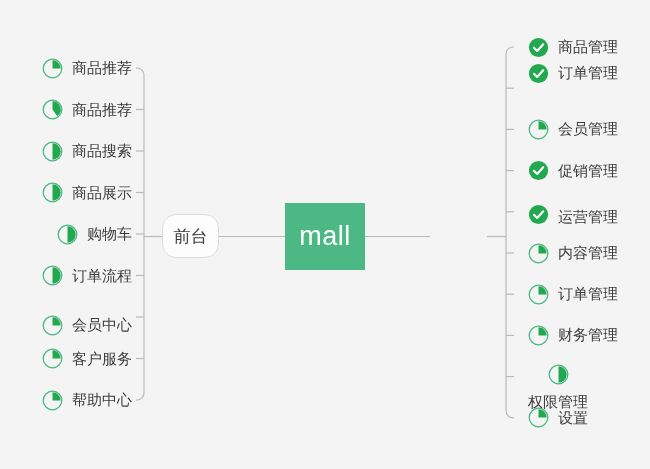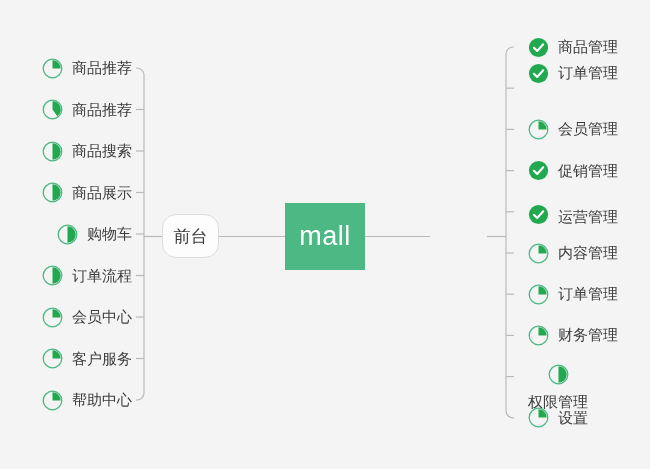--- a/index.html
+++ b/index.html
@@ -180,21 +180,21 @@
       </div>
       <div class="leaf leaf-left" style="top: 262.5px;">
         <span class="icon">
           <svg viewBox="0 0 21 21" xmlns="http://www.w3.org/2000/svg">
       <circle cx="10.5" cy="10.5" r="9.3" fill="none" stroke="#4cb884" stroke-width="1.3"></circle>
       <path d="M 10.5 10.5 L 10.5 2.3000000000000007 A 8.2 8.2 0 0 1 10.50 18.70 Z" fill="#22a94f"></path>
     </svg>
         </span>
         <span class="leaf-label">订单流程</span>
       </div>
-      <div class="leaf leaf-left" style="top: 304px; text-align: center;">
+      <div class="leaf leaf-left" style="top: 312px; text-align: center;">
         <span class="icon">
           <svg viewBox="0 0 21 21" xmlns="http://www.w3.org/2000/svg">
       <circle cx="10.5" cy="10.5" r="9.3" fill="none" stroke="#4cb884" stroke-width="1.3"></circle>
       <path d="M 10.5 10.5 L 10.5 2.3000000000000007 A 8.2 8.2 0 0 1 18.70 10.50 Z" fill="#22a94f"></path>
     </svg>
         </span>
         <span class="leaf-label">会员中心</span>
       </div>
       <div class="leaf leaf-left" style="top: 345.5px;">
         <span class="icon">

